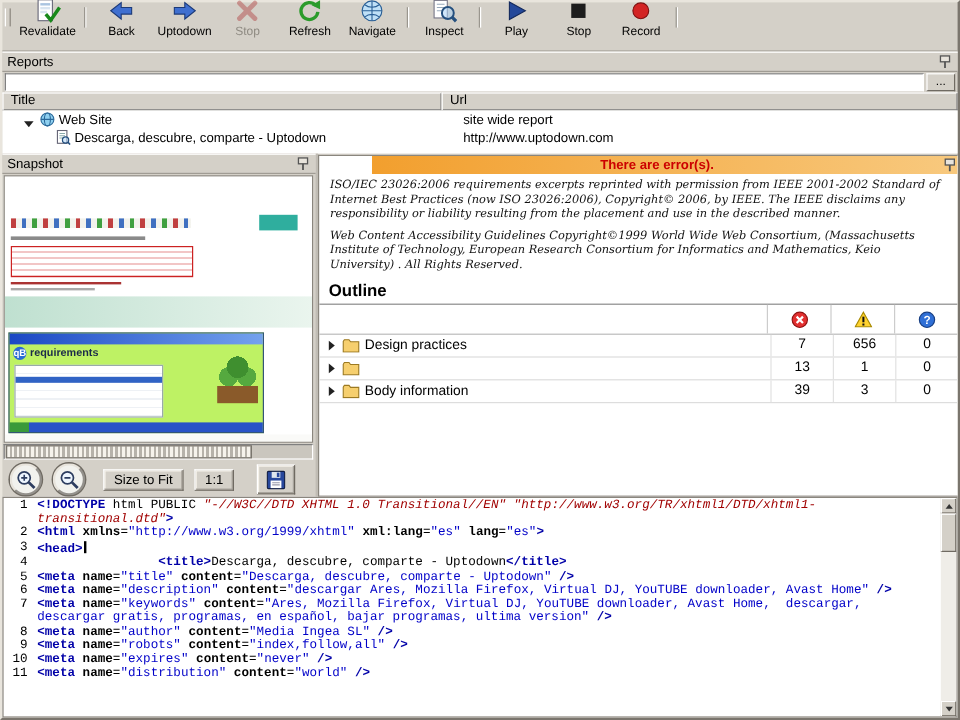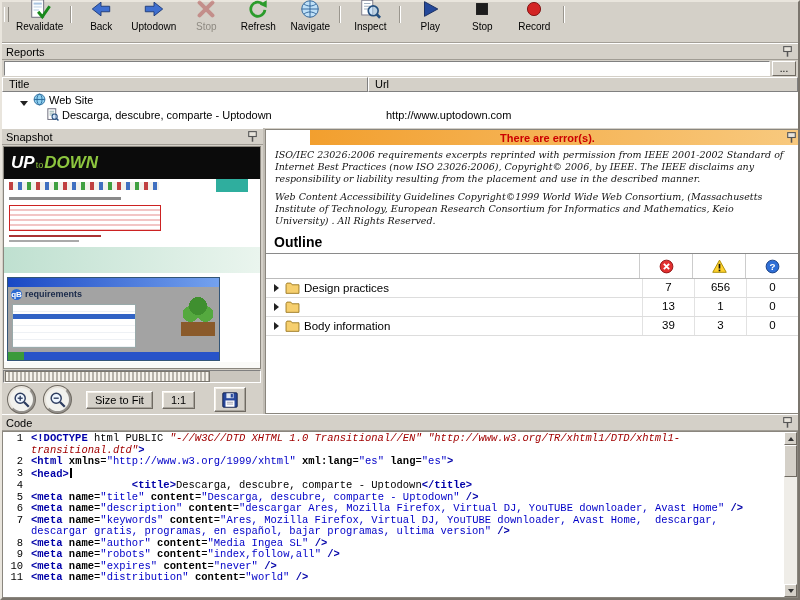--- a/index.html
+++ b/index.html
@@ -72,21 +72,21 @@
   .st-tab{position:absolute;top:32px;right:12px;width:32px;height:13px;background:#2fae9e;}
   .st-nav{position:absolute;top:35px;left:5px;width:150px;height:8px;
           background:repeating-linear-gradient(90deg,#c04040 0 4px,#f2f2ec 4px 9px,#4070c0 9px 13px,#f2f2ec 13px 18px,#40a040 18px 22px,#f2f2ec 22px 27px);}
   .st-line1{position:absolute;top:50px;left:5px;width:112px;height:3px;background:#8a8a8a;}
   .st-ad{position:absolute;top:58px;left:5px;width:150px;height:24px;border:1px solid #cc2222;
          background:repeating-linear-gradient(180deg,#fff 0 3px,#f2c6c6 3px 5px);}
   .st-line2{position:absolute;top:88px;left:5px;width:92px;height:2px;background:#aa3333;}
   .st-line3{position:absolute;top:93px;left:5px;width:70px;height:2px;background:#aaa;}
   .st-band{position:absolute;top:100px;left:0;right:0;height:26px;
            background:linear-gradient(90deg,#bfe0d0,#eaf5ee);}
-  .st-appwin{position:absolute;top:130px;left:3px;right:40px;height:82px;border:1px solid #335577;background:#a3a3a3;}
+  .st-appwin{position:absolute;top:130px;left:3px;right:40px;height:82px;border:1px solid #335577;background:#bef264;}
   .st-titlebar{height:9px;background:linear-gradient(90deg,#1a48c4,#74a2ee);}
   .st-apphead{height:14px;display:flex;align-items:center;gap:3px;padding-left:3px;}
   .st-qb{width:11px;height:11px;border-radius:50%;background:#2a6bd4;color:#fff;font-size:8px;
          display:flex;align-items:center;justify-content:center;font-weight:bold;}
   .st-appname{font-size:9px;font-weight:bold;color:#1a2a4a;}
   .st-list{position:absolute;top:26px;left:4px;width:58%;bottom:12px;background:#fff;border:1px solid #9aa;
            background-image:repeating-linear-gradient(180deg,#fff 0 6px,#eef1f5 6px 7px);}
   .st-sel{height:5px;background:#3163c5;margin-top:9px;}
   .st-plant{position:absolute;right:4px;top:18px;width:34px;height:40px;
             background:radial-gradient(circle at 50% 25%,#3f8f2f 0 9px,transparent 9px),
@@ -273,20 +273,21 @@
             <span class="tri-down"></span>
             <span class="icon i13">
               <svg viewBox="0 0 14 14">
                 <circle cx="7" cy="7" r="5.8" fill="#8fd0f0" stroke="#2b6a9b"></circle>
                 <ellipse cx="7" cy="7" rx="2.7" ry="5.8" fill="none" stroke="#2b6a9b"></ellipse>
                 <line x1="1.2" y1="7" x2="12.8" y2="7" stroke="#2b6a9b"></line>
               </svg>
             </span>
             <span>Web Site</span>
           </div>
+          <div class="rp-cell-url">site wide report</div>
         </div>
         <div class="rp-row">
           <div class="rp-cell-title" style="padding-left: 20px;">
             <span class="tree-spacer"></span>
             <span class="icon i13">
               <svg viewBox="0 0 14 14">
                 <rect x="2" y="0.8" width="8.5" height="11.5" fill="#fff" stroke="#667"></rect>
                 <line x1="3.8" y1="3.5" x2="8.8" y2="3.5" stroke="#8aa"></line>
                 <line x1="3.8" y1="5.5" x2="8.8" y2="5.5" stroke="#8aa"></line>
                 <line x1="3.8" y1="7.5" x2="7.5" y2="7.5" stroke="#8aa"></line>
@@ -307,25 +308,20 @@
       <div class="panel-header">
         <span class="ph-title">Snapshot</span>
         <span class="ph-pin">
             <svg viewBox="0 0 12 12">
               <rect x="2.5" y="1.5" width="7" height="4.5" fill="#e8e4dc" stroke="#555"></rect>
               <line x1="6" y1="6" x2="6" y2="10.8" stroke="#555" stroke-width="1.4"></line>
             </svg>
           </span>
       </div>
       <div class="snap-thumb">
-        <div class="st-black">
-          <span class="lg-up">UP</span>
-          <span class="lg-to">to</span>
-          <span class="lg-down">DOWN</span>
-        </div>
         <div class="st-tab"></div>
         <div class="st-nav"></div>
         <div class="st-line1"></div>
         <div class="st-ad"></div>
         <div class="st-line2"></div>
         <div class="st-line3"></div>
         <div class="st-band"></div>
         <div class="st-appwin">
           <div class="st-titlebar"></div>
           <div class="st-apphead">
@@ -463,29 +459,20 @@
             </div>
             <div class="ol-count">39</div>
             <div class="ol-count">3</div>
             <div class="ol-count">0</div>
           </div>
         </div>
     </div>
   </div>
 
   <div class="codepanel">
-    <div class="panel-header">
-      <span class="ph-title">Code</span>
-      <span class="ph-pin">
-          <svg viewBox="0 0 12 12">
-            <rect x="2.5" y="1.5" width="7" height="4.5" fill="#e8e4dc" stroke="#555"></rect>
-            <line x1="6" y1="6" x2="6" y2="10.8" stroke="#555" stroke-width="1.4"></line>
-          </svg>
-        </span>
-    </div>
     <div class="code-body">
       <div class="code-lines">
           <div class="cl-row">
             <span class="cl-num">1</span>
             <span class="cl-text"><span class="cs-tag">&lt;!DOCTYPE</span> html PUBLIC <span class="cs-doc">"-//W3C//DTD XHTML 1.0 Transitional//EN"</span> <span class="cs-doc">"http://www.w3.org/TR/xhtml1/DTD/xhtml1-transitional.dtd"</span><span class="cs-tag">&gt;</span></span>
           </div>
           <div class="cl-row">
             <span class="cl-num">2</span>
             <span class="cl-text"><span class="cs-tag">&lt;html</span> <span class="cs-attr">xmlns</span>=<span class="cs-str">"http://www.w3.org/1999/xhtml"</span> <span class="cs-attr">xml:lang</span>=<span class="cs-str">"es"</span> <span class="cs-attr">lang</span>=<span class="cs-str">"es"</span><span class="cs-tag">&gt;</span></span>
           </div>

